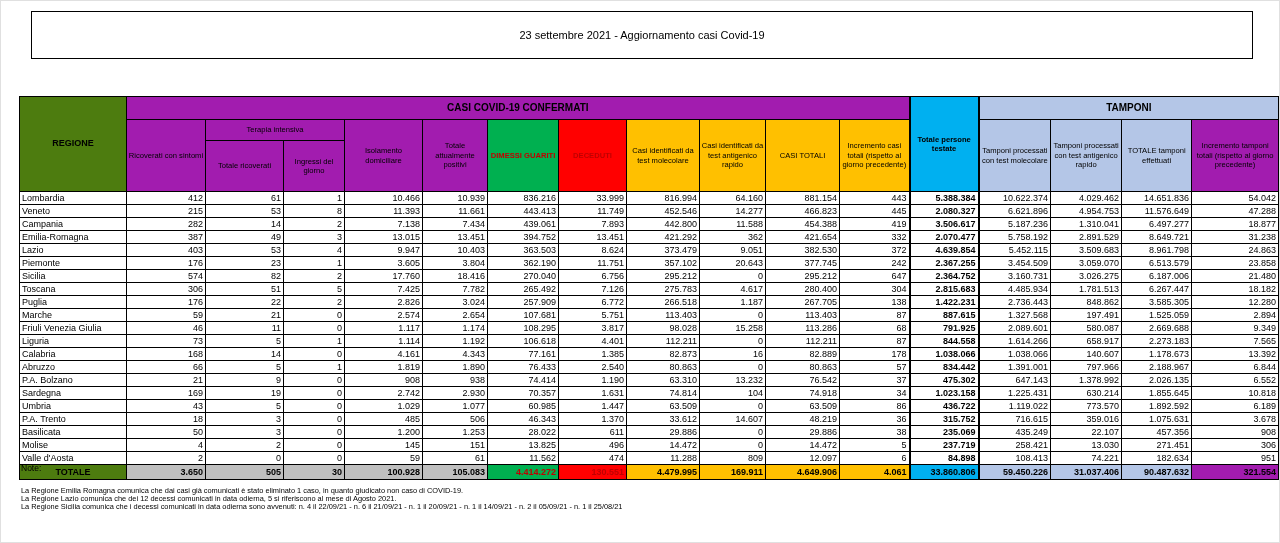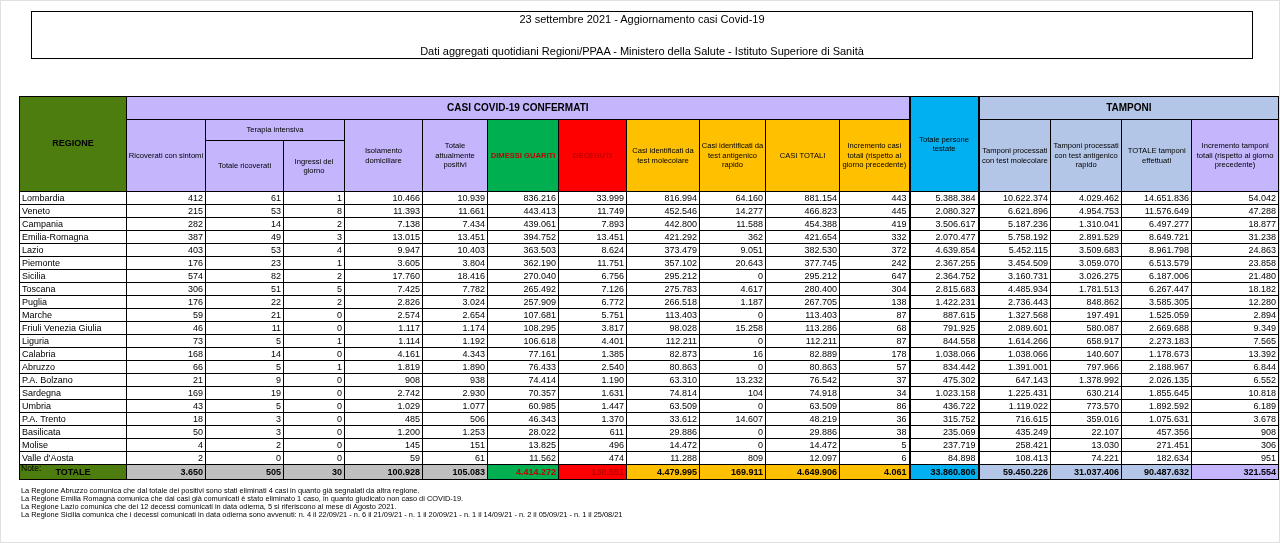--- a/index.html
+++ b/index.html
@@ -6,47 +6,46 @@
   body{width:1280px;height:543px;position:relative;font-family:"Liberation Sans",sans-serif;color:#000;}
   .page{position:absolute;inset:0;background:#fff;border:1px solid #e0e0e0;}
   .title-box{position:absolute;left:30px;top:10px;width:1220px;height:46px;border:1px solid #000;
     display:flex;flex-direction:column;justify-content:space-evenly;text-align:center;gap:18px;}
   .title-box div{font-size:11px;}
   table{border-collapse:collapse;table-layout:fixed;position:absolute;left:18px;top:95px;width:1259px;}
   td,th{border:1px solid #000;overflow:hidden;white-space:normal;}
   thead th{font-weight:400;font-size:7.6px;line-height:1.25;text-align:center;vertical-align:middle;padding:1px;}
   th.group{font-weight:700;font-size:10px;}
   .bg-graydark{background:#4d7c0f;}
-  .bg-graylight{background:#c4b5fd;}
+  .bg-graylight{background:#a21caf;}
   .bg-green{background:#00b050;}
   .bg-red{background:#ff0000;}
   .bg-amber{background:#ffc000;}
   .bg-cyan{background:#00b0f0;}
   .bg-peri{background:#b4c6e7;}
   .bg-graymed{background:#bfbfbf;}
   .darkred{color:#c00000;font-weight:700;}
   tbody td{font-size:9px;height:12px;padding:0 2px;}
   td.region{text-align:left;}
   td.num{text-align:right;}
   .total-row td{font-weight:700;height:14px;font-size:9px;}
-  .thickL{border-left:2.5px solid #000;}
+  .thickL{border-left:2.5px solid #000;font-weight:bold;}
   .thickR{border-right:2.5px solid #000;}
   .notes{position:absolute;left:20px;top:462px;width:1240px;}
   .notes-heading{font-size:8.5px;margin-bottom:14px;}
   .notes-list{font-size:7.4px;line-height:1.08;}
   .notes-list div{margin:0;}
 </style>
 </head>
 <body>
 
 <div class="page">
 
   <div class="title-box">
     <div>23 settembre 2021 - Aggiornamento casi Covid-19</div>
-    <div>Dati aggregati quotidiani Regioni/PPAA - Ministero della Salute - Istituto Superiore di Sanità</div>
   </div>
 
   <table>
     <colgroup>
       <col style="width:107px">
         <col style="width:79px">
         <col style="width:78px">
         <col style="width:61px">
       <col style="width:78px">
         <col style="width:65px">
@@ -508,20 +507,19 @@
           <td class="num bg-peri">31.037.406</td>
           <td class="num bg-peri">90.487.632</td>
           <td class="num bg-graylight">321.554</td>
         </tr>
       </tbody>
   </table>
 
   <div class="notes">
     <div class="notes-heading">Note:</div>
     <div class="notes-list">
-        <div>La Regione Abruzzo comunica che dal totale dei positivi sono stati eliminati 4 casi in quanto già segnalati da altra regione.</div>
         <div>La Regione Emilia Romagna  comunica che dai casi già comunicati è stato eliminato 1 caso,  in quanto giudicato non caso di COVID-19.</div>
         <div>La Regione Lazio comunica che dei 12 decessi comunicati in data odierna, 5 si riferiscono al mese di Agosto 2021.</div>
         <div>La Regione Sicilia comunica che i decessi comunicati in data odierna sono avvenuti: n. 4 il 22/09/21 - n. 6 il 21/09/21 - n. 1 il 20/09/21 - n. 1 il 14/09/21 - n. 2 il 05/09/21 - n. 1 il 25/08/21</div>
       </div>
   </div>
 
 </div>
 
 </body></html>

